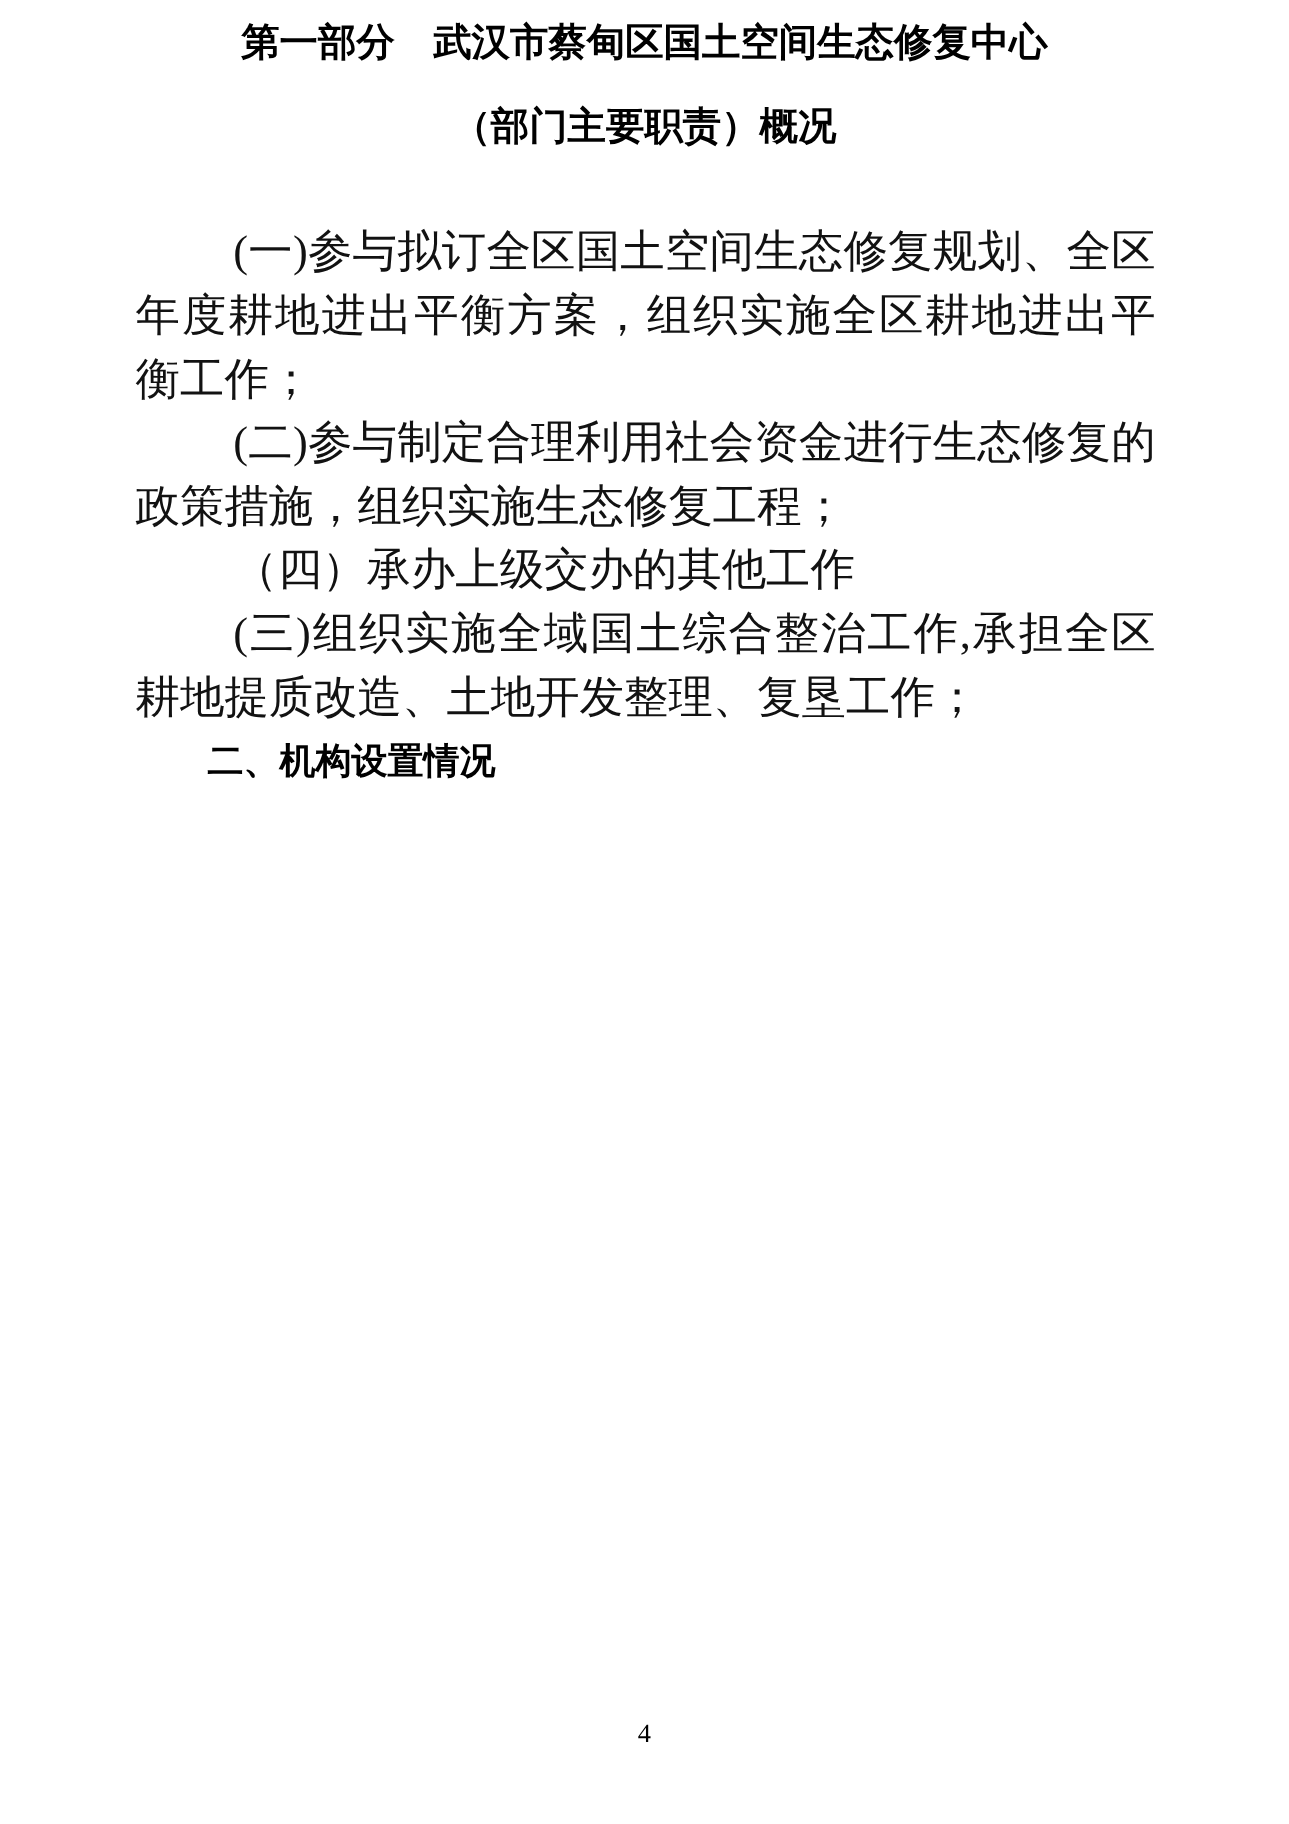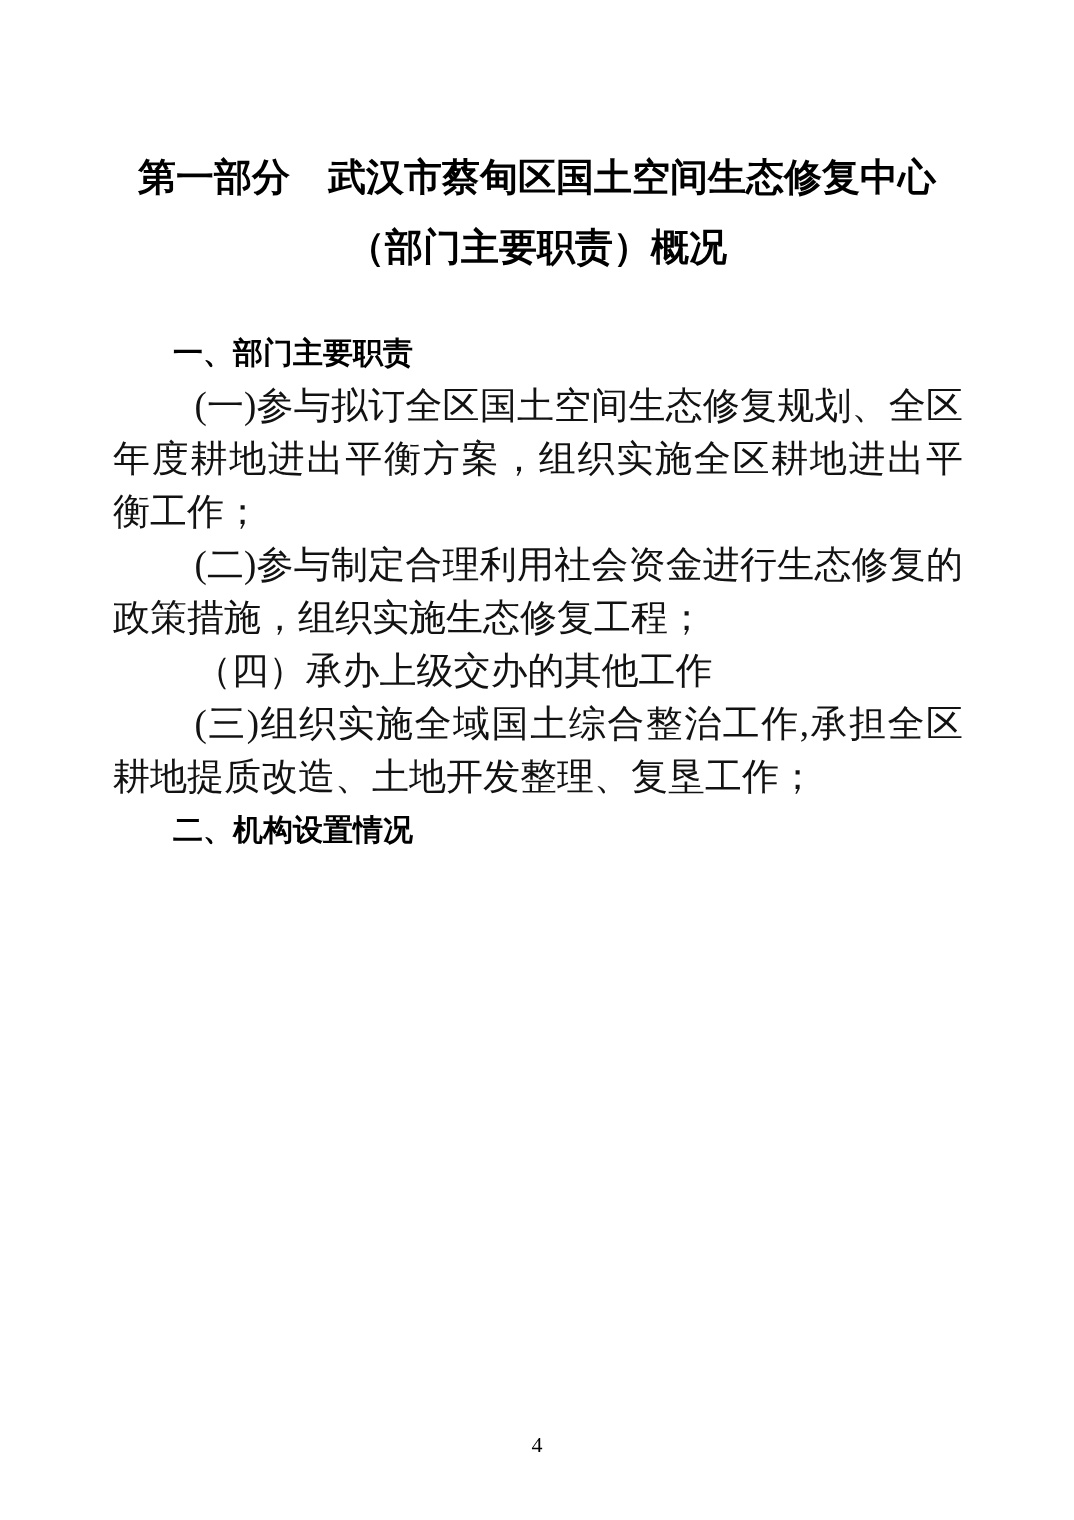--- a/index.html
+++ b/index.html
@@ -9,25 +9,24 @@
   .page {
     position: relative;
     width: 1074px;
     height: 1520px;
     margin: 0 auto;
     background: #ffffff;
     overflow: hidden;
     color: #000000;
   }
   .doc-title {
-    padding-top: 142px;
     text-align: center;
     font-family: "Liberation Sans", sans-serif;
     font-weight: bold;
-    font-size: 38px;
+    font-size: 32px;
     line-height: 70px;
     color: #000000;
   }
   .content {
     margin: 44px 111px 0 113px;
   }
   .heading {
     font-family: "Liberation Sans", sans-serif;
     font-weight: bold;
     font-size: 30px;
@@ -61,21 +60,20 @@
 <body>
 
 <div class="page">
 
   <div class="doc-title">
     <div>第一部分　武汉市蔡甸区国土空间生态修复中心</div>
     <div>（部门主要职责）概况</div>
   </div>
 
   <div class="content">
-      <p class="heading">一、部门主要职责</p>
       <p class="para">(一)参与拟订全区国土空间生态修复规划、全区年度耕地进出平衡方案，组织实施全区耕地进出平衡工作；</p>
       <p class="para">(二)参与制定合理利用社会资金进行生态修复的政策措施，组织实施生态修复工程；</p>
       <p class="para">（四）承办上级交办的其他工作</p>
       <p class="para">(三)组织实施全域国土综合整治工作,承担全区耕地提质改造、土地开发整理、复垦工作；</p>
       <p class="heading">二、机构设置情况</p>
     </div>
 
   <div class="page-number">4</div>
 
 </div>

